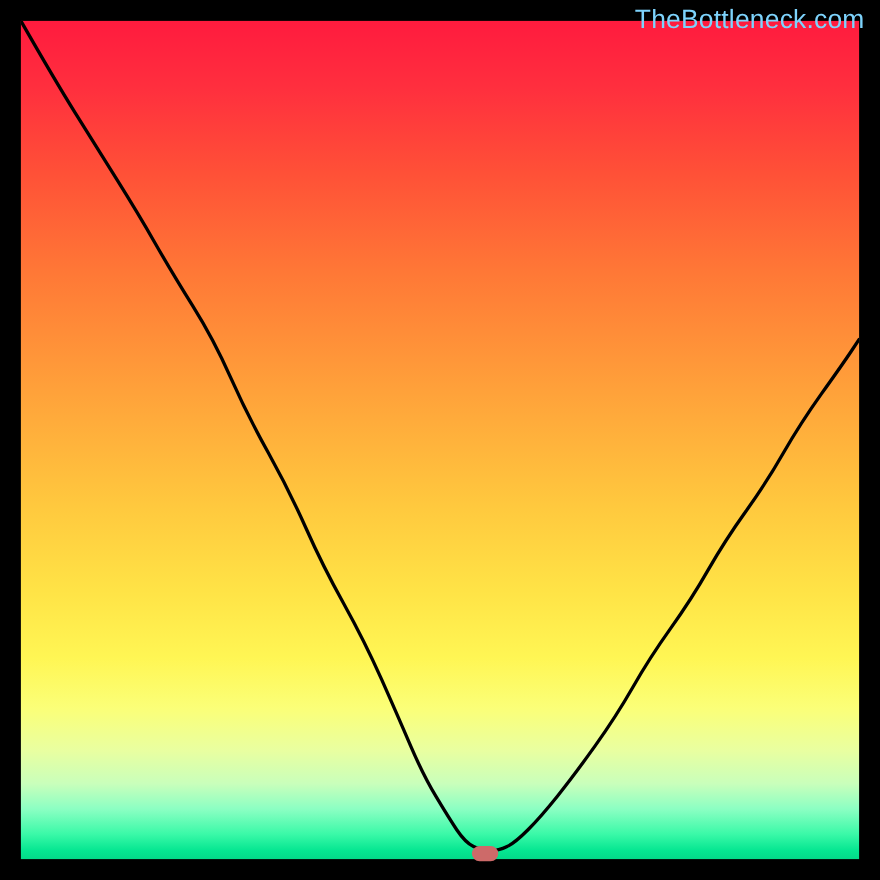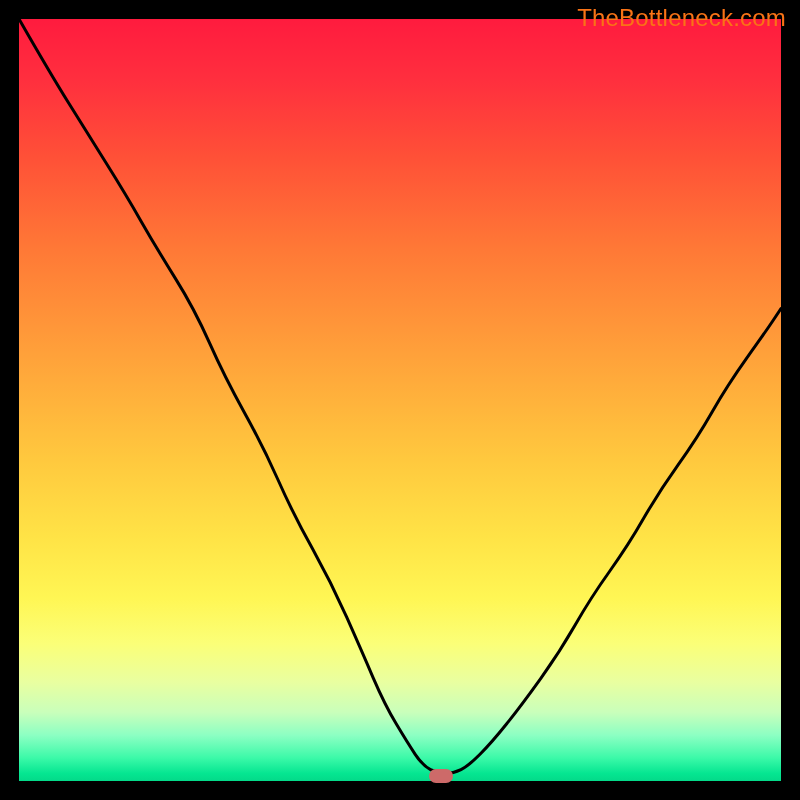--- a/index.html
+++ b/index.html
@@ -14,21 +14,21 @@
   .frame {
     position: relative;
     width: 800px;
     height: 800px;
     background: #000;
   }
   .watermark {
     position: absolute;
     top: 4px;
     right: 14px;
-    color: #f97316;
+    color: #7dd3fc;
     font-size: 24px;
     font-weight: 500;
     letter-spacing: 0.2px;
     z-index: 5;
   }
   .plot-area {
     position: absolute;
     left: 19px;
     top: 19px;
     width: 762px;

